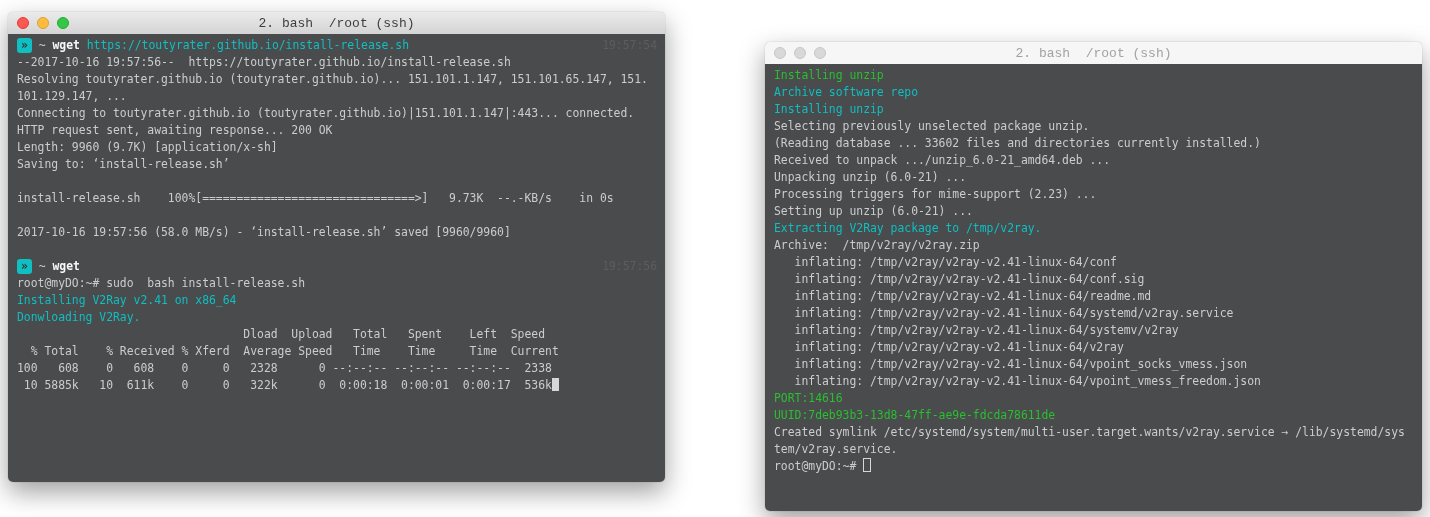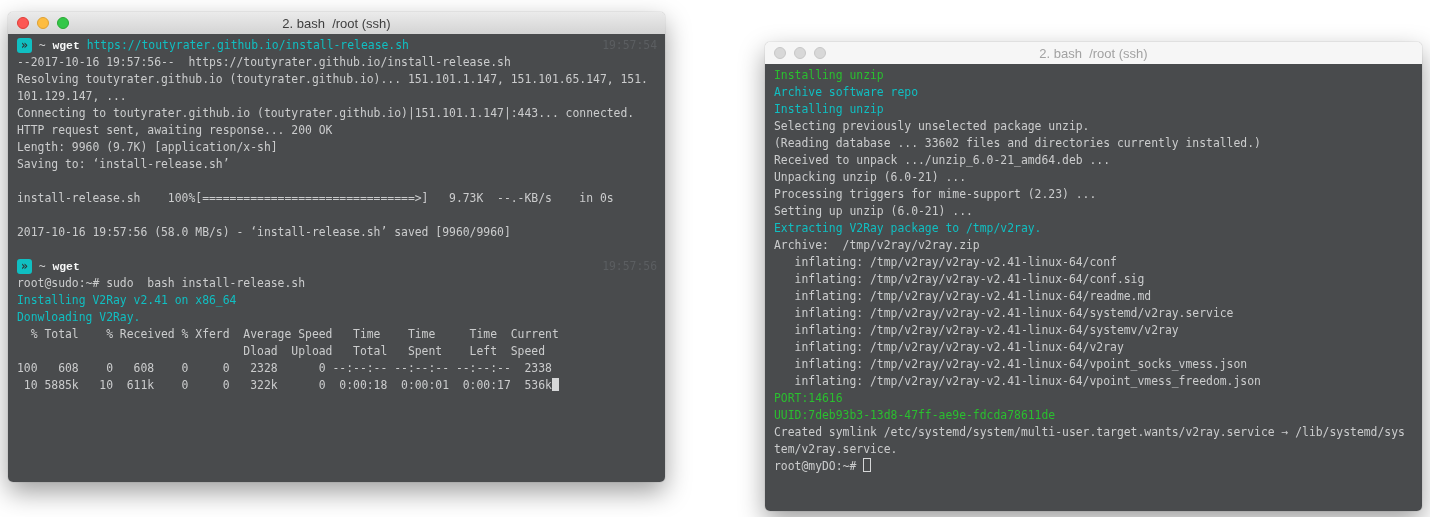--- a/index.html
+++ b/index.html
@@ -4,21 +4,21 @@
 <style>
   html,body{margin:0;padding:0;background:#ffffff;}
   .canvas{position:relative;width:1430px;height:517px;background:#ffffff;overflow:hidden;
           font-family:"DejaVu Sans Mono",monospace;}
   .window{position:absolute;border-radius:5px;overflow:hidden;
           box-shadow:0 10px 26px rgba(0,0,0,.38),0 0 1px rgba(0,0,0,.45);}
   #win-left{left:8px;top:12px;width:657px;height:470px;}
   #win-right{left:765px;top:42px;width:657px;height:469px;}
 
   .titlebar{height:22px;display:flex;align-items:center;position:relative;
-            font-family:Liberation Sans, sans-serif;font-size:13px;}
+            font-family:Liberation Mono, monospace;font-size:13px;}
   .titlebar.active{background:linear-gradient(var(--titlebar-active-top,#ebebeb),var(--titlebar-active-bottom,#d4d4d4));
                    border-bottom:1px solid #b7b7b7;}
   .titlebar.inactive{background:var(--titlebar-inactive,#f6f6f6);border-bottom:1px solid #dadada;}
   .tl-group{position:absolute;left:9px;top:5px;display:flex;gap:8px;}
   .tl{width:12px;height:12px;border-radius:50%;box-sizing:border-box;}
   .active .tl-close{background:var(--traffic-red,#fc5753);border:1px solid #df3d38;}
   .active .tl-min{background:var(--traffic-yellow,#fdbc40);border:1px solid #dea032;}
   .active .tl-zoom{background:var(--traffic-green,#33c748);border:1px solid #29a834;}
   .inactive .tl{background:var(--traffic-inactive,#d8d8d8);border:1px solid #c7c7c7;}
   .title{flex:1;text-align:center;white-space:pre;}
@@ -26,21 +26,21 @@
   .inactive .title{color:var(--title-inactive-text,#a2a2a2);}
 
   .terminal{position:absolute;top:22px;left:0;right:0;bottom:0;
             background:var(--terminal-bg,#494b4d);
             padding:3px 0 0 9px;overflow:hidden;
             font-size:11.4px;line-height:17px;}
   .tline{display:flex;white-space:pre;height:17px;}
   .lmain{white-space:pre;}
   .lts{margin-left:auto;padding-right:8px;}
   .c-fg{color:var(--fg,#cbcccd);}
-  .c-bold{color:var(--bold,#f7f8f8);font-weight:bold;font-family:Liberation Mono, monospace;}
+  .c-bold{color:var(--bold,#f7f8f8);font-weight:bold;}
   .c-cyan{color:var(--cyan,#10bfc2);}
   .c-green{color:var(--green,#2abf2f);}
   .c-dim{color:var(--dim,#5b5e61);}
   .c-badge{background:var(--cyan,#10bfc2);color:var(--badge-glyph,#2f3437);
            border-radius:3px;padding:0 4px;font-weight:bold;height:15px;line-height:15px;
            display:inline-block;align-self:center;}
   .cursor-block{display:inline-block;width:7px;height:13px;background:var(--cursor,#d6d7d8);
                 vertical-align:-2px;}
   .cursor-hollow{display:inline-block;width:6px;height:12px;border:1px solid var(--cursor,#d6d7d8);
                  vertical-align:-2px;}
@@ -67,25 +67,25 @@
         <div class="tline"><span class="lmain"><span class="c-fg">Connecting to toutyrater.github.io (toutyrater.github.io)|151.101.1.147|:443... connected.</span></span></div>
         <div class="tline"><span class="lmain"><span class="c-fg">HTTP request sent, awaiting response... 200 OK</span></span></div>
         <div class="tline"><span class="lmain"><span class="c-fg">Length: 9960 (9.7K) [application/x-sh]</span></span></div>
         <div class="tline"><span class="lmain"><span class="c-fg">Saving to: ‘install-release.sh’</span></span></div>
         <div class="tline"><span class="lmain"></span></div>
         <div class="tline"><span class="lmain"><span class="c-fg">install-release.sh    100%[===============================&gt;]   9.73K  --.-KB/s    in 0s</span></span></div>
         <div class="tline"><span class="lmain"></span></div>
         <div class="tline"><span class="lmain"><span class="c-fg">2017-10-16 19:57:56 (58.0 MB/s) - ‘install-release.sh’ saved [9960/9960]</span></span></div>
         <div class="tline"><span class="lmain"></span></div>
         <div class="tline"><span class="lmain"><span class="c-badge">»</span><span class="c-fg"> ~ </span><span class="c-bold">wget</span></span><span class="lts c-dim">19:57:56</span></div>
-        <div class="tline"><span class="lmain"><span class="c-fg">root@sudo:~# sudo  bash install-release.sh</span></span></div>
+        <div class="tline"><span class="lmain"><span class="c-fg">root@myDO:~# sudo  bash install-release.sh</span></span></div>
         <div class="tline"><span class="lmain"><span class="c-cyan">Installing V2Ray v2.41 on x86_64</span></span></div>
         <div class="tline"><span class="lmain"><span class="c-cyan">Donwloading V2Ray.</span></span></div>
+        <div class="tline"><span class="lmain"><span class="c-fg">                                 Dload  Upload   Total   Spent    Left  Speed</span></span></div>
         <div class="tline"><span class="lmain"><span class="c-fg">  % Total    % Received % Xferd  Average Speed   Time    Time     Time  Current</span></span></div>
-        <div class="tline"><span class="lmain"><span class="c-fg">                                 Dload  Upload   Total   Spent    Left  Speed</span></span></div>
         <div class="tline"><span class="lmain"><span class="c-fg">100   608    0   608    0     0   2328      0 --:--:-- --:--:-- --:--:--  2338</span></span></div>
         <div class="tline"><span class="lmain"><span class="c-fg"> 10 5885k   10  611k    0     0   322k      0  0:00:18  0:00:01  0:00:17  536k</span><span class="cursor-block"></span></span></div>
       </div>
   </div>
 
   <div class="window" id="win-right">
     <div class="titlebar inactive">
       <div class="tl-group">
         <span class="tl tl-close"></span>
         <span class="tl tl-min"></span>

